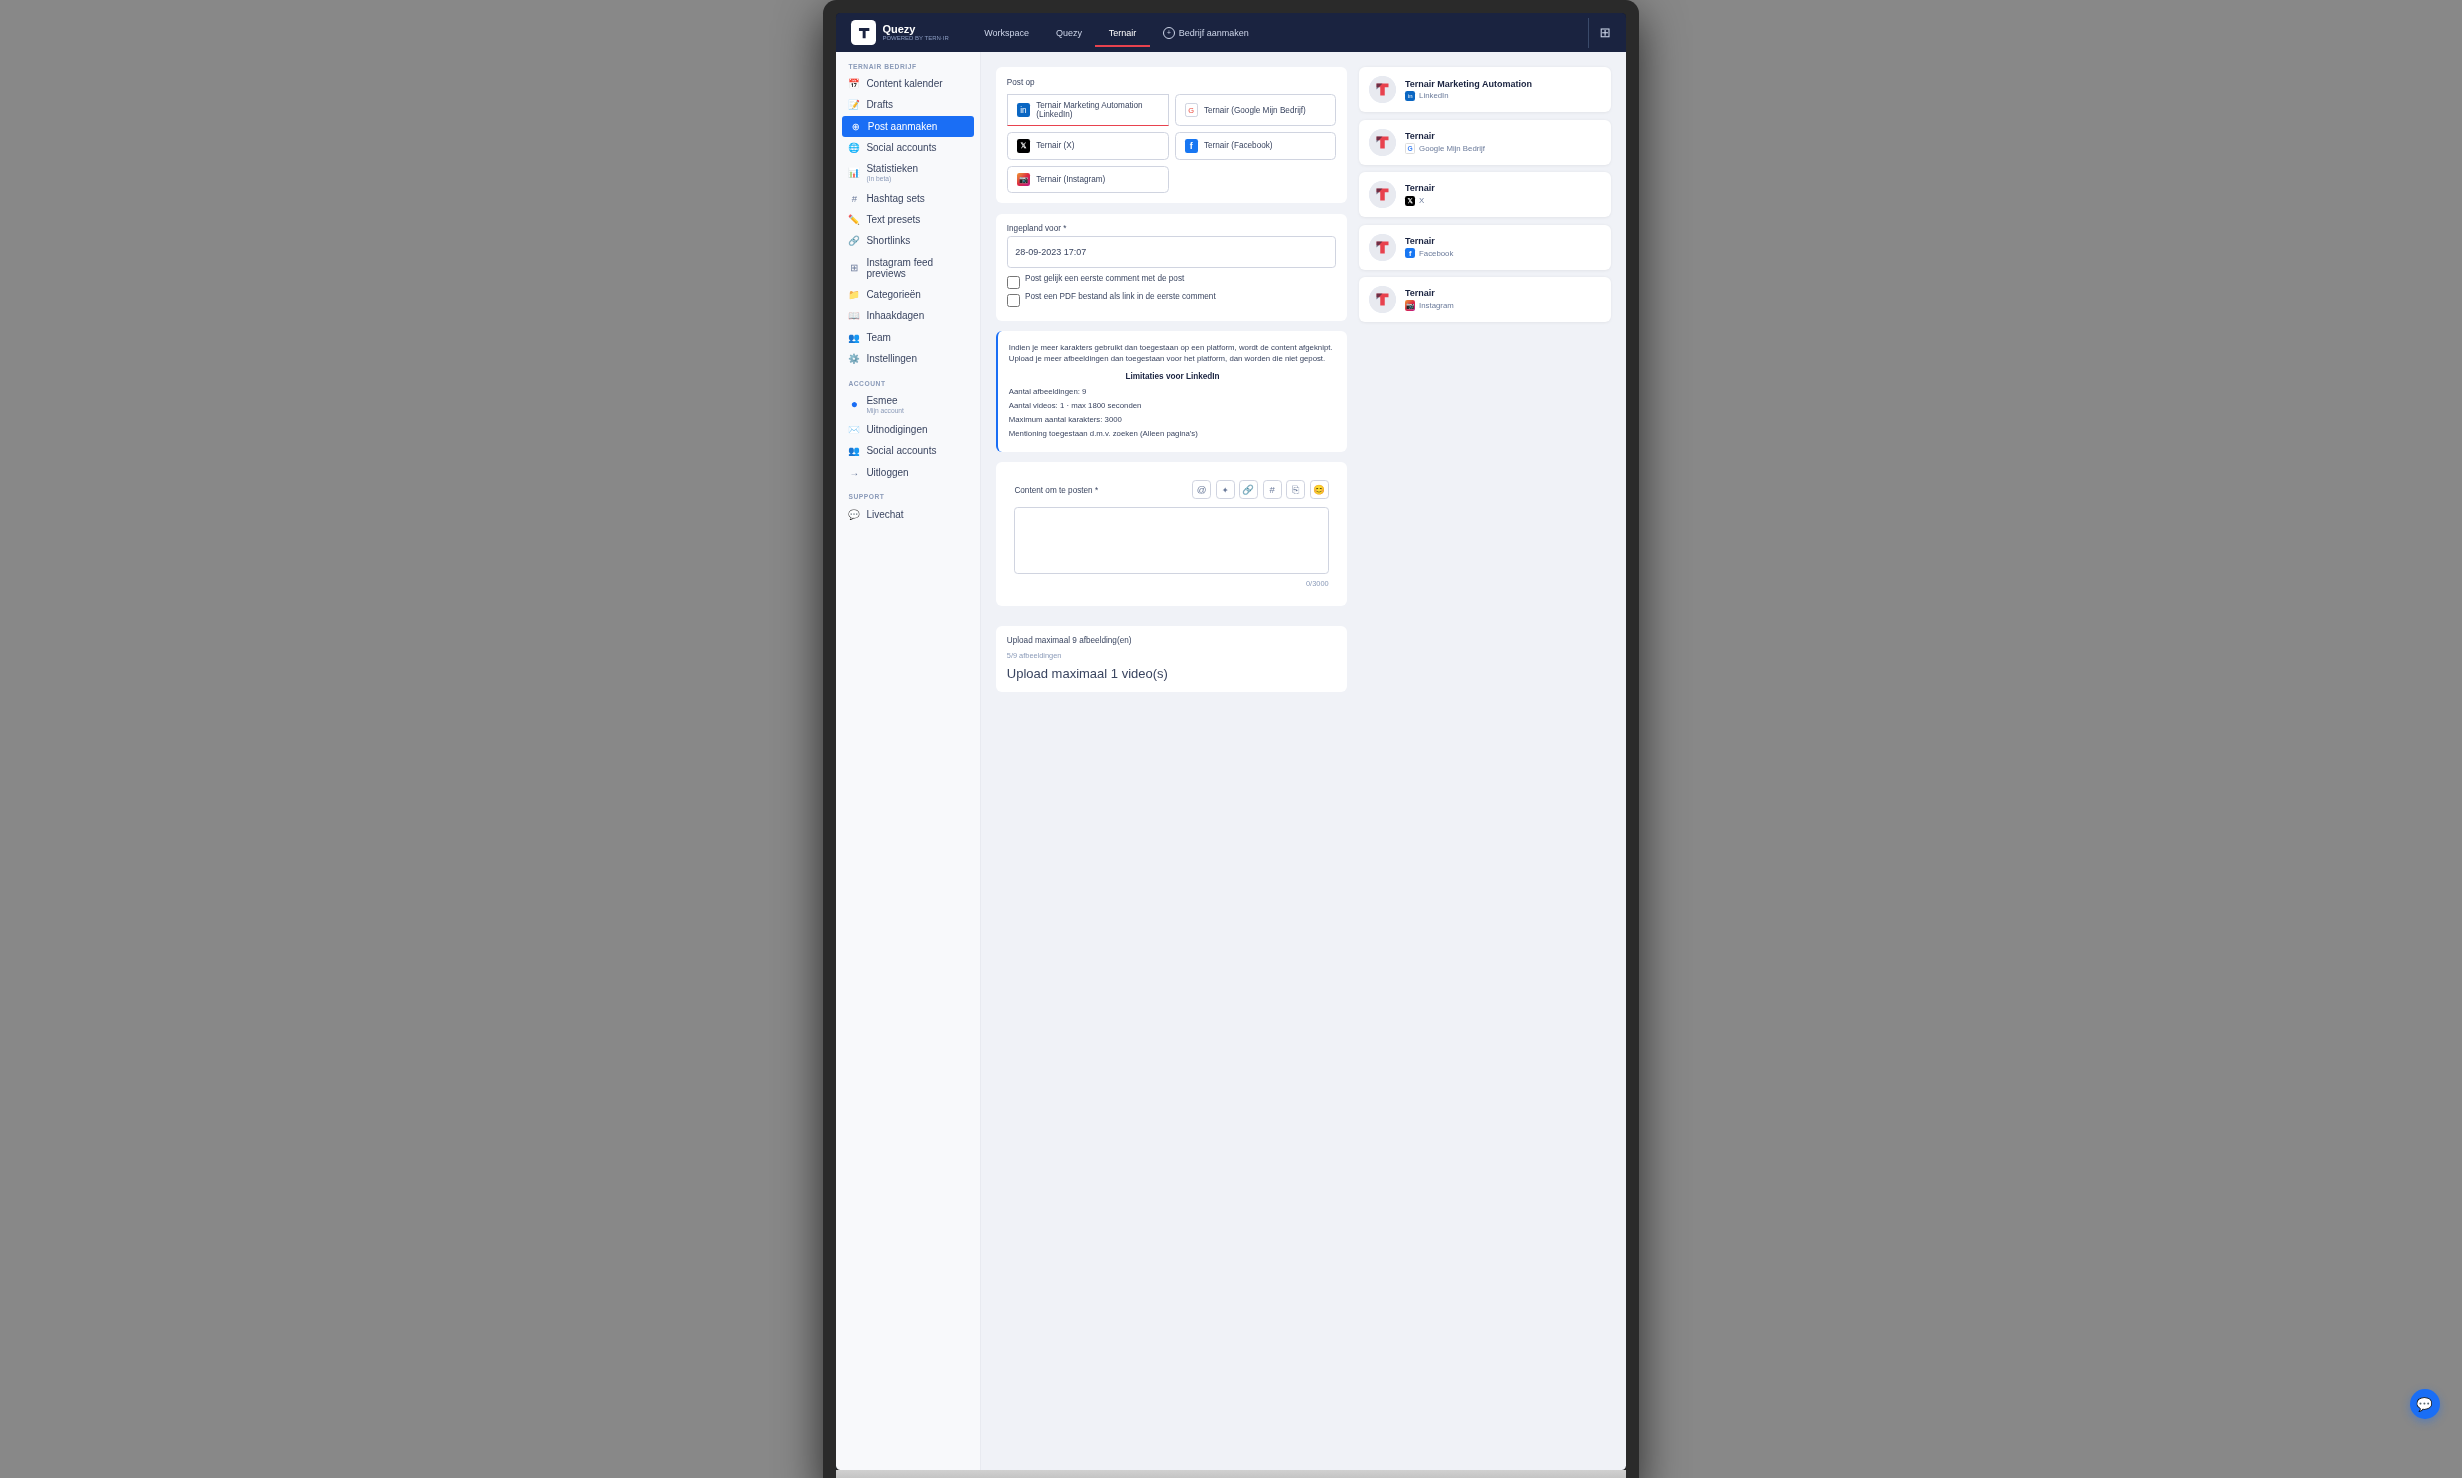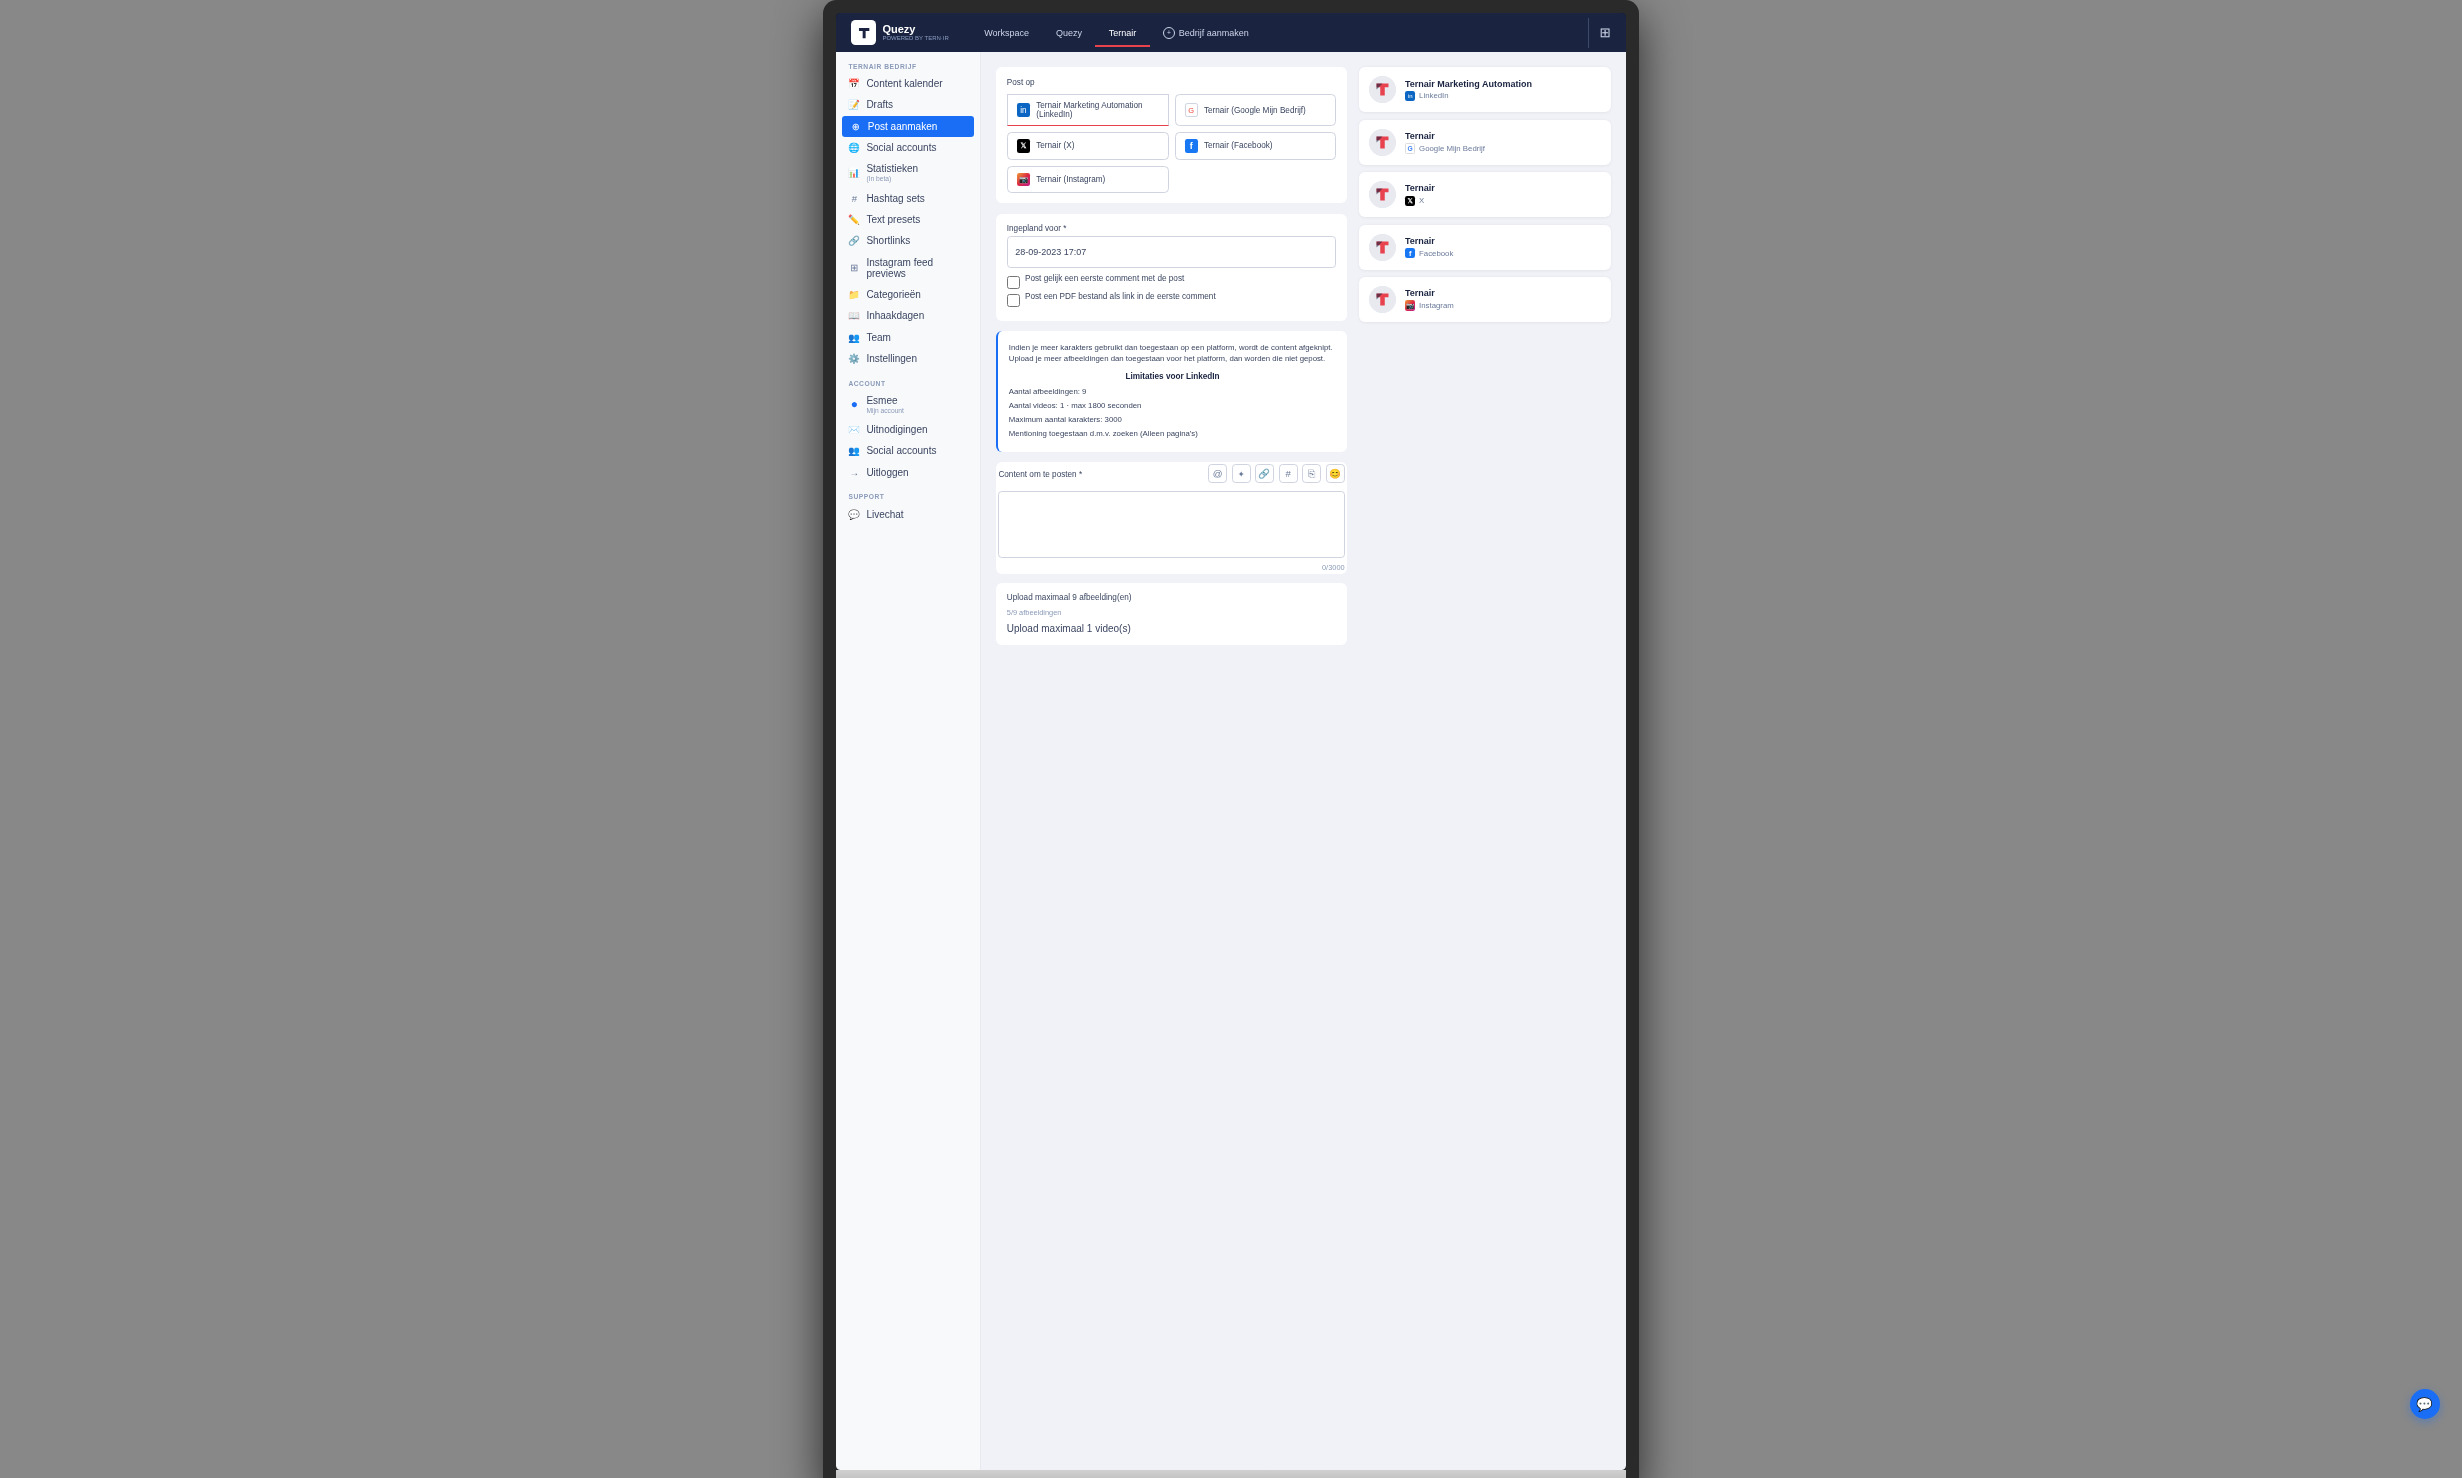--- a/index.html
+++ b/index.html
@@ -328,22 +328,22 @@
     .limits-list {
       list-style: none;
       font-size: 7.8px;
       color: #3a4560;
       line-height: 1.8;
     }
     
     .content-section {
       background: white;
       border-radius: 6px;
-      padding: 2px;
-      margin-bottom: 9px;
+      padding: 18px;
+      margin-bottom: 20px;
     }
     .content-toolbar {
       display: flex;
       justify-content: flex-end;
       gap: 4.5px;
       margin-bottom: 4.5px;
     }
     .toolbar-btn {
       width: 19px;
       height: 19px;
@@ -394,21 +394,21 @@
       border-radius: 4.5px;
       padding: 12px;
       text-align: center;
       background: #f7f9ff;
       cursor: pointer;
     }
     .upload-main-text { font-size: 8.2px; color: #3a4560; margin-bottom: 2.2px; }
     .upload-sub-text { font-size: 7.4px; color: #8a9ab8; margin-bottom: 3.7px; }
     .upload-link { font-size: 7.8px; color: #1a6ef5; text-decoration: underline; cursor: pointer; }
     .upload-count { font-size: 7.4px; color: #8a9ab8; margin-top: 4.5px; }
-    .upload-video-label { font-size: 10px; color: #3a4560; margin-top: 6px; }
+    .upload-video-label { font-size: 13px; color: #3a4560; margin-top: 6px; }
     
     .social-card {
       background: white;
       border-radius: 6px;
       padding: 9px 10.4px;
       margin-bottom: 7.4px;
       display: flex;
       align-items: center;
       gap: 9px;
       box-shadow: 0 0.7px 3px rgba(0,0,0,0.06);

